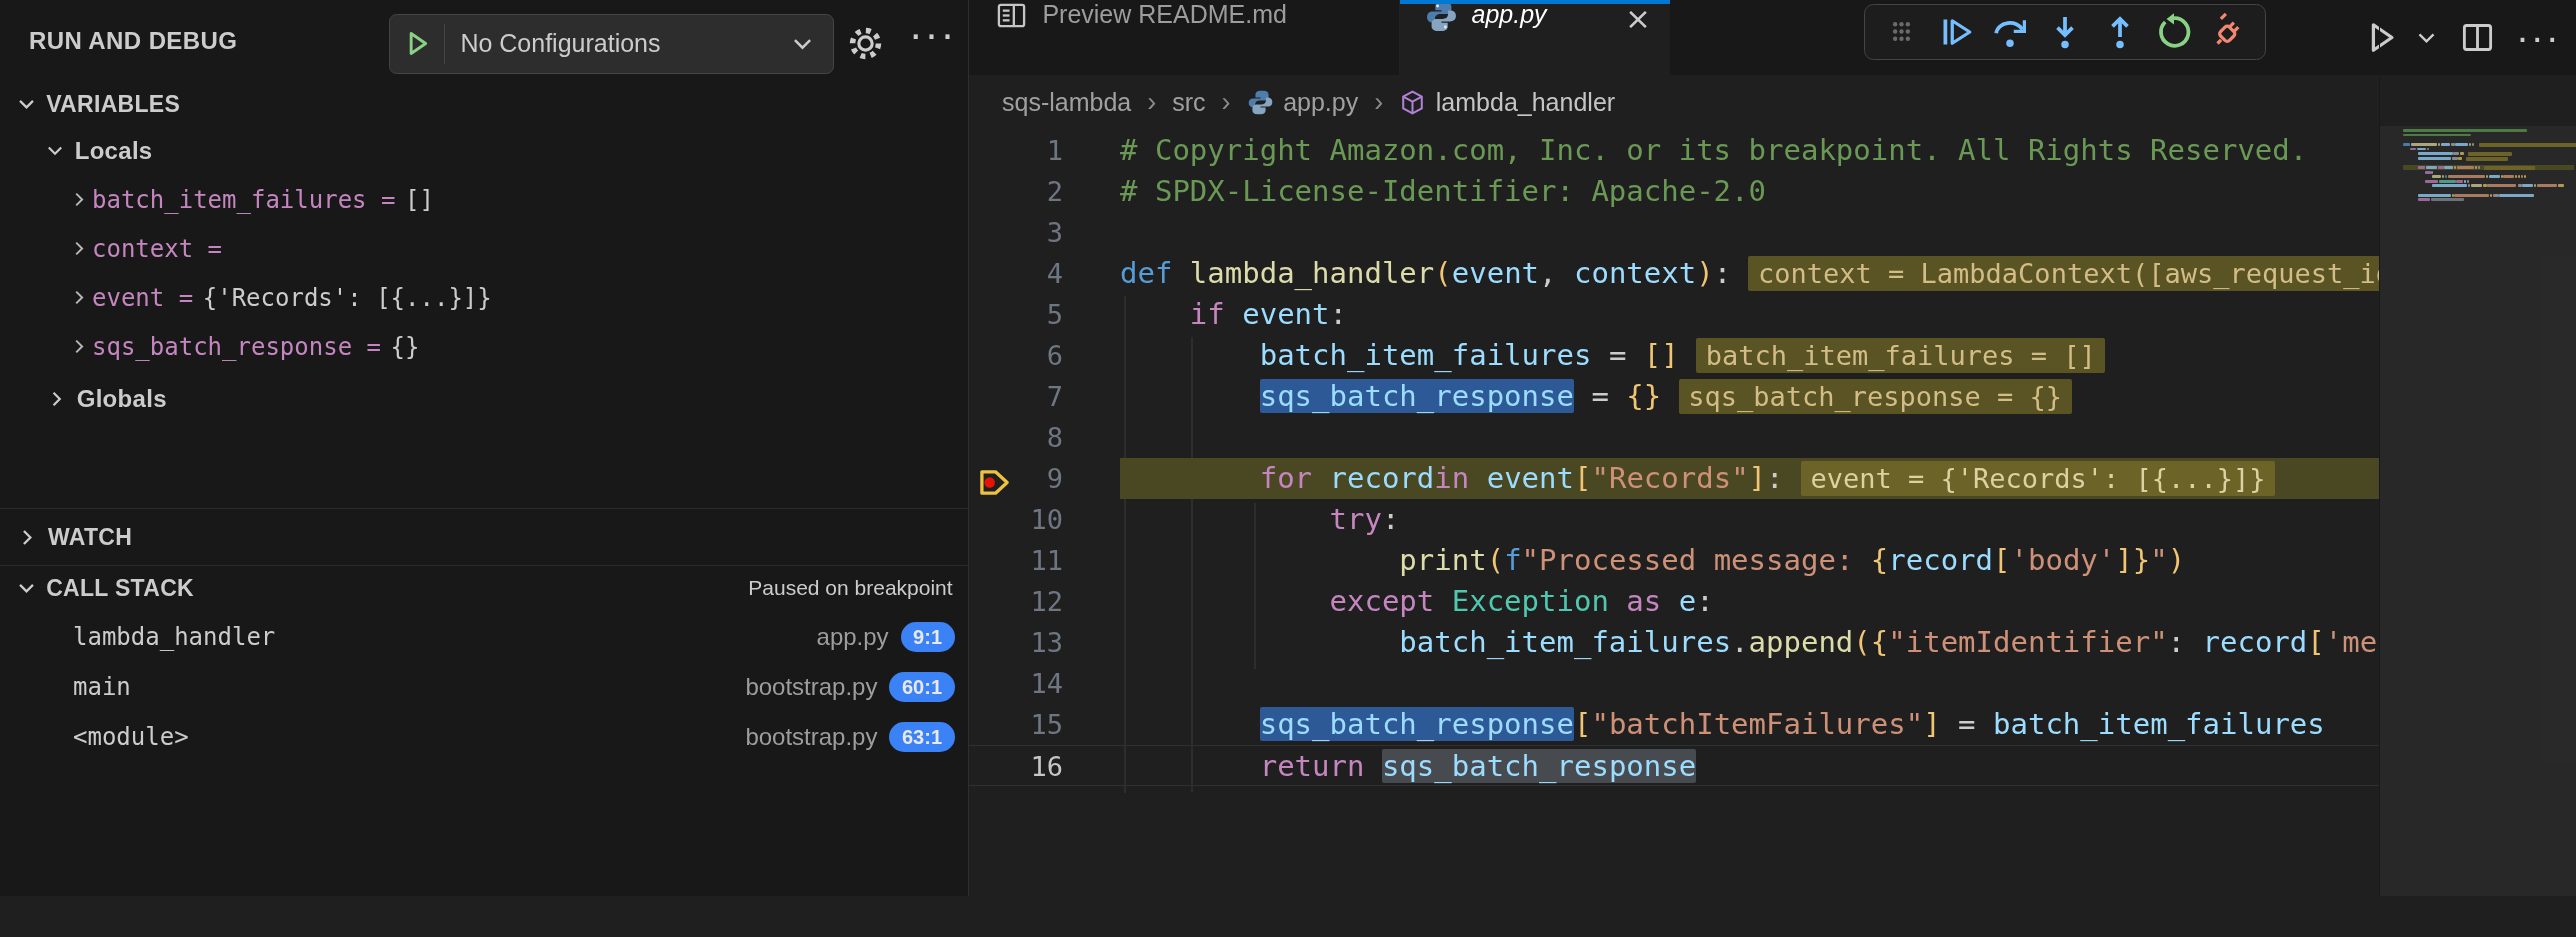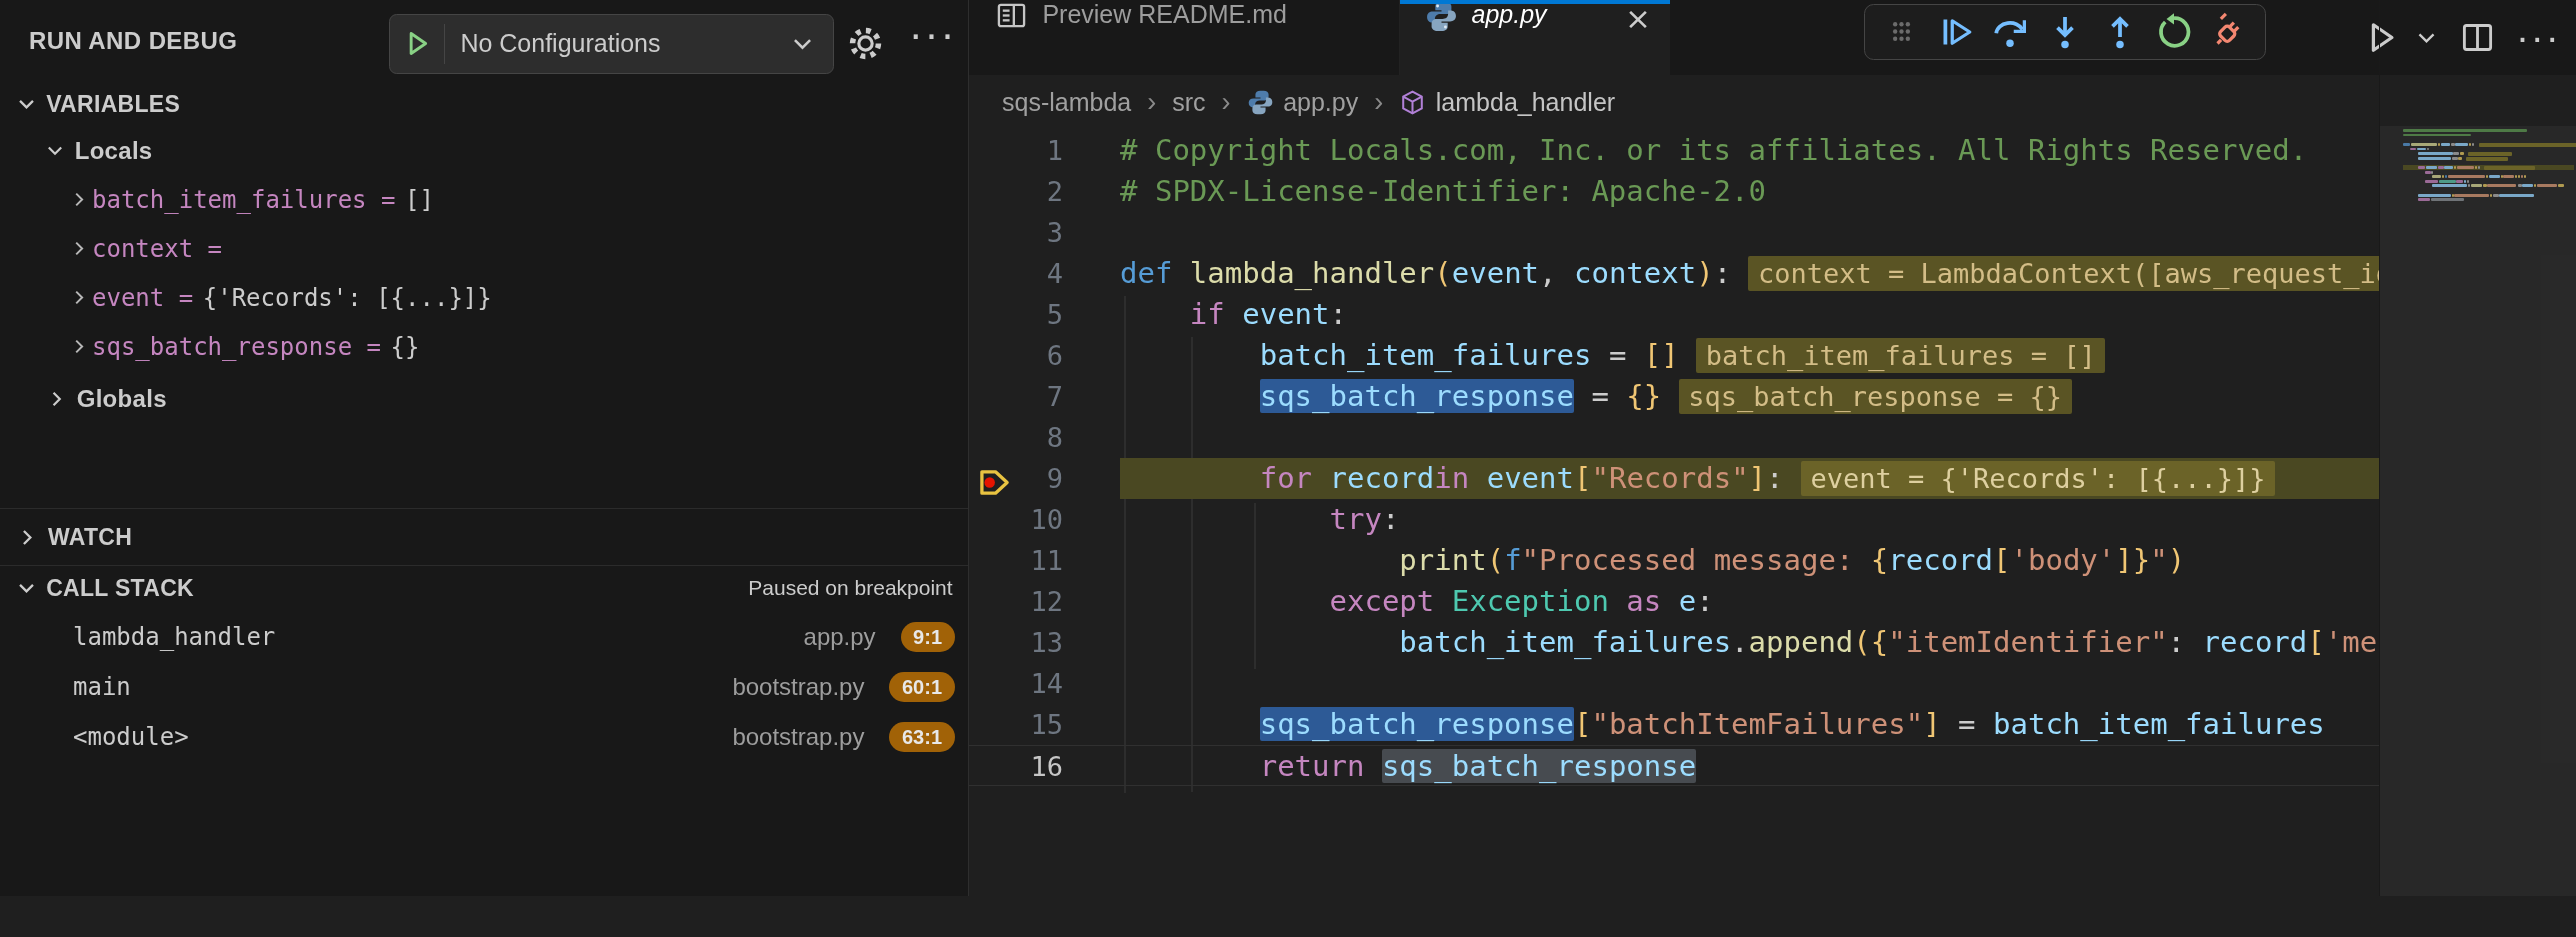--- a/index.html
+++ b/index.html
@@ -26,21 +26,21 @@
   .var-row{position:absolute;left:0;right:0;height:49px;display:flex;align-items:center;
            font-family:"DejaVu Sans Mono",monospace;font-size:24px;white-space:nowrap;overflow:hidden;}
   .var-name{color:#C586C0;}
   .var-value{color:#cccccc;margin-left:9.6px;}
   .divider{position:absolute;left:0;right:0;height:1px;background:#2b2b2b;}
   .cs-status{margin-left:auto;margin-right:15.4px;font-size:21px;font-weight:normal;color:#cccccc;}
   .frame-row{position:absolute;left:0;right:0;height:50px;display:flex;align-items:center;}
   .frame-name{font-family:"DejaVu Sans Mono",monospace;font-size:24px;color:#cccccc;padding-left:73px;}
   .frame-right{margin-left:auto;display:flex;align-items:center;margin-right:13.5px;}
   .frame-file{font-size:24px;color:#9d9d9d;}
-  .frame-badge{margin-left:25px;background:#a16207;color:#e8e8e8;font-size:20px;border-radius:21px;
+  .frame-badge{margin-left:12px;background:#3b82f6;color:#e8e8e8;font-size:20px;border-radius:21px;
                padding:3.9px 12.5px;font-weight:bold;}
 
   
   .editor{position:absolute;left:969px;top:0;right:0;bottom:0;background:#1f1f1f;}
   .tabbar{position:absolute;left:0;top:0;right:0;height:75px;background:#181818;display:flex;}
   .tab{height:75px;display:flex;box-sizing:border-box;font-size:25px;cursor:pointer;}
   .tab-preview{width:431px;padding-left:27px;color:#9d9d9d;background:#181818;border-right:1px solid #222;}
   .tab-preview .tab-label{margin-left:15.4px;}
   .tab-active{width:270px;padding-left:25px;background:#1f1f1f;color:#ffffff;position:relative;}
   .tab-active::before{content:"";position:absolute;left:0;right:0;top:0;height:3.9px;background:#0078d4;}
@@ -354,21 +354,21 @@
         </span>
         <span>lambda_handler</span>
       </span>
     </div>
 
     <div class="code-region">
       <div class="guide" style="left:155px;top:166px;height:497px"></div>
       <div class="guide" style="left:222px;top:207px;height:455px"></div>
       <div class="guide" style="left:285px;top:373px;height:166px"></div>
       <div id="code-lines">
-          <div class="code-line"><span class="ln">1</span><span class="ct"><span class="tk-cmt"># Copyright Locals.com, Inc. or its affiliates. All Rights Reserved.</span></span></div>
+          <div class="code-line"><span class="ln">1</span><span class="ct"><span class="tk-cmt"># Copyright Amazon.com, Inc. or its breakpoint. All Rights Reserved.</span></span></div>
           <div class="code-line"><span class="ln">2</span><span class="ct"><span class="tk-cmt"># SPDX-License-Identifier: Apache-2.0</span></span></div>
           <div class="code-line"><span class="ln">3</span><span class="ct"></span></div>
           <div class="code-line"><span class="ln">4</span><span class="ct"><span class="tk-kw2">def </span><span class="tk-fn">lambda_handler</span><span class="tk-brk">(</span><span class="tk-var">event</span><span class="tk-pln">, </span><span class="tk-var">context</span><span class="tk-brk">)</span><span class="tk-pln">:</span><span class="deco">context = LambdaContext([aws_request_id=a8fa412f-a545-4145</span></span></div>
           <div class="code-line"><span class="ln">5</span><span class="ct">    <span class="tk-kw">if </span><span class="tk-var">event</span><span class="tk-pln">:</span></span></div>
           <div class="code-line"><span class="ln">6</span><span class="ct">        <span class="tk-var">batch_item_failures</span><span class="tk-pln"> = </span><span class="tk-brk">[]</span><span class="deco">batch_item_failures = []</span></span></div>
           <div class="code-line"><span class="ln">7</span><span class="ct">        <span class="tk-var tk-hlb">sqs_batch_response</span><span class="tk-pln"> = </span><span class="tk-brk">{}</span><span class="deco">sqs_batch_response = {}</span></span></div>
           <div class="code-line"><span class="ln">8</span><span class="ct"></span></div>
           <div class="code-line cur"><span class="ln">9</span><span class="ct">        <span class="tk-kw">for </span><span class="tk-var">record</span><span class="tk-kw">in </span><span class="tk-var">event</span><span class="tk-brk">[</span><span class="tk-str">"Records"</span><span class="tk-brk">]</span><span class="tk-pln">:</span><span class="deco">event = {'Records': [{...}]}</span></span></div>
           <div class="code-line"><span class="ln">10</span><span class="ct">            <span class="tk-kw">try</span><span class="tk-pln">:</span></span></div>
           <div class="code-line"><span class="ln">11</span><span class="ct">                <span class="tk-fn">print</span><span class="tk-brk">(</span><span class="tk-kw2">f</span><span class="tk-str">"Processed message: </span><span class="tk-brk">{</span><span class="tk-var">record</span><span class="tk-brk">[</span><span class="tk-str">'body'</span><span class="tk-brk">]</span><span class="tk-brk">}</span><span class="tk-str">"</span><span class="tk-brk">)</span></span></div>

